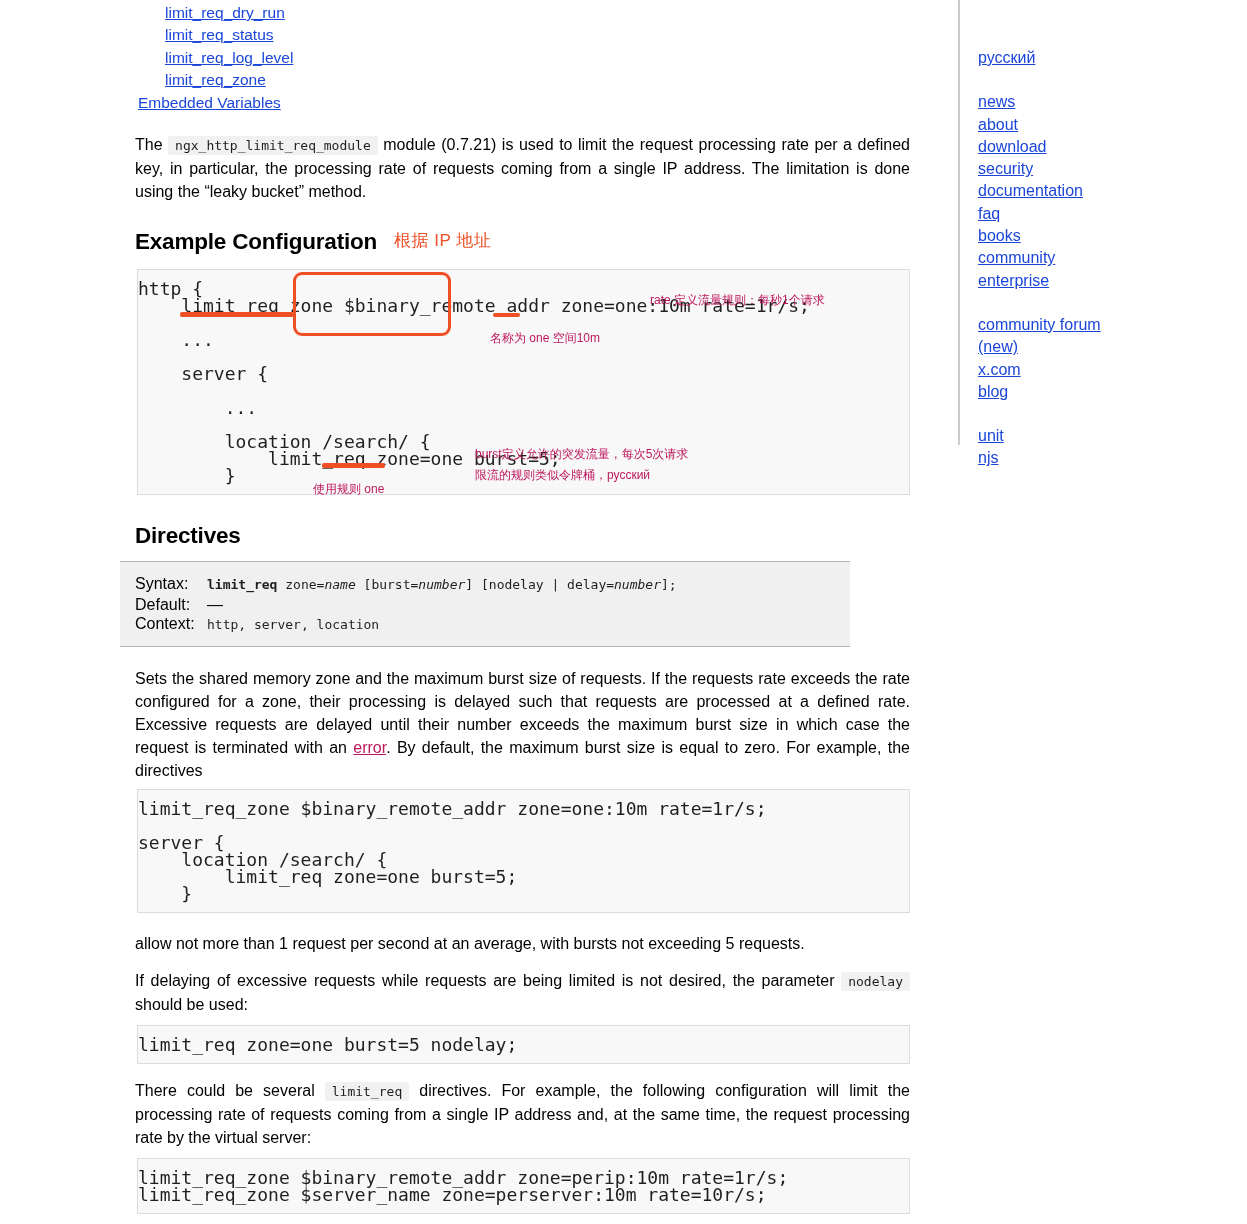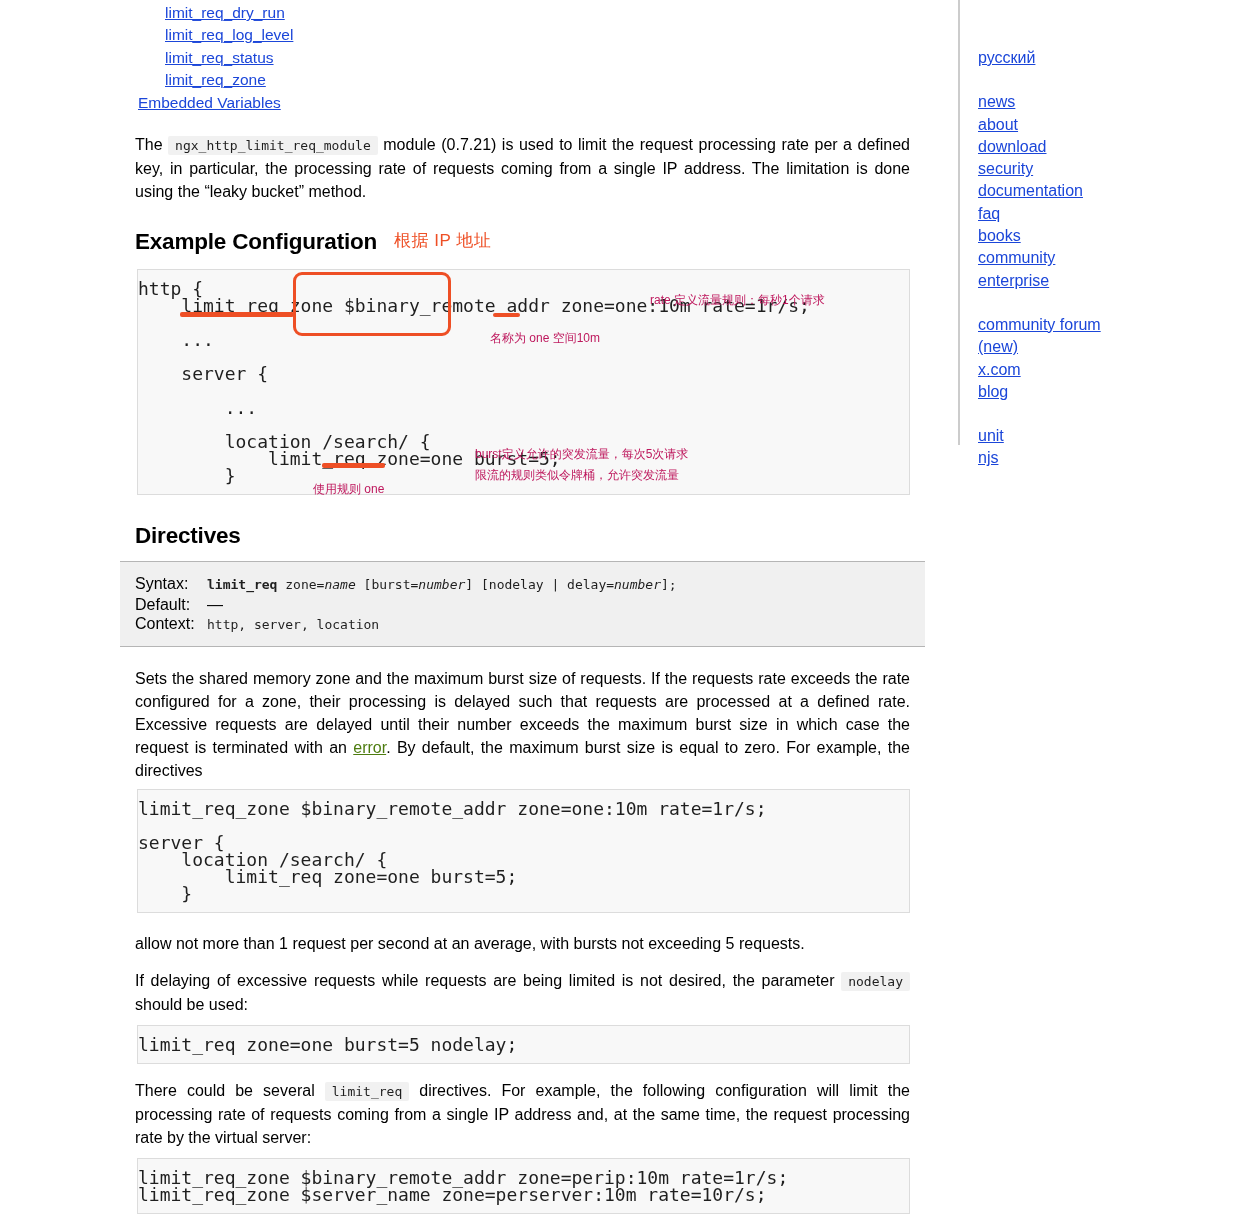--- a/index.html
+++ b/index.html
@@ -10,42 +10,42 @@
   .main { position:absolute; left:120px; top:0; width:805px; }
 
   
   .toc { padding-top:2px; font-size:15.5px; line-height:22.4px; }
   .toc a { color:#1b46d9; text-decoration:underline; display:inline-block; }
   .toc .lvl2 { padding-left:45px; }
   .toc .lvl1 { padding-left:18px; }
 
   
   .para { margin:19px 15px 0; font-size:16px; line-height:23px; text-align:justify; }
-  .para a { color:#4d7c0f; text-decoration:underline; }
+  .para a { color:#be185d; text-decoration:underline; }
   .chip { font-family:"DejaVu Sans Mono", monospace; font-size:13px; background:#f1f1f1;
     padding:2px 7px 2px; border-radius:2px; color:#1f1f1f; white-space:nowrap; }
 
   h2 { margin:26px 0 0 15px; font-size:22.5px; font-weight:bold; letter-spacing:-0.2px; }
 
   
   .codewrap { position:relative; margin:14px 0 0 17px; width:773px; }
   pre.code { width:773px; background:#f8f8f8; border:1px solid #dcdcdc;
     font-family:"DejaVu Sans Mono", monospace; font-size:18px; line-height:17px;
     padding:10px 0; color:#1f1f1f; white-space:pre; }
 
   
   .ann { position:absolute; color:#be185d; font-size:12px; line-height:20px; white-space:nowrap; }
   .ann-inline { color:#ee4f25; font-size:17px; font-weight:normal; margin-left:17px;
     vertical-align:3px; letter-spacing:0.5px; }
   .redbar { position:absolute; background:#ee4f25; border-radius:2px; }
   .redbox { position:absolute; border:3px solid #ee4f25; border-radius:9px; }
 
   
   .dirbox { margin-top:12px; background:#f0f0f0; border-top:1px solid #b5b5b5;
-    border-bottom:1px solid #b5b5b5; padding:12px 15px 11px; width:805px; }
+    border-bottom:1px solid #b5b5b5; padding:12px 15px 11px; width:730px; }
   .dirrow { display:flex; align-items:baseline; line-height:19.5px; }
   .dirlabel { width:72px; font-size:16px; flex:none; }
   .dirval { font-family:"DejaVu Sans Mono", monospace; font-size:13px; color:#1f1f1f; }
   .dirval .b { font-weight:bold; }
   .dirval .i { font-style:italic; }
   .dirdash { font-size:16px; }
 
   
   .divider { position:absolute; left:958px; top:0; width:2px; height:445px; background:#ccc; }
   .sidebar { position:absolute; left:978px; top:2px; width:142px; font-size:16px; line-height:22.3px;margin-top:45px; }
@@ -63,22 +63,22 @@
   .m-code4 { margin-top:9px; }
   .m-dirh { margin-top:28px; }
 </style>
 </head>
 <body>
 
 <div class="main">
 
   <nav class="toc">
     <div class="lvl2"><a>limit_req_dry_run</a></div>
+    <div class="lvl2"><a>limit_req_status</a></div>
     <div class="lvl2"><a>limit_req_log_level</a></div>
-    <div class="lvl2"><a>limit_req_status</a></div>
     <div class="lvl2"><a>limit_req_zone</a></div>
     <div class="lvl1"><a>Embedded Variables</a></div>
   </nav>
 
   <p class="para"><span>The </span><span class="chip">ngx_http_limit_req_module</span><span> module (0.7.21) is used to limit the request processing rate per a defined key, in particular, the processing rate of requests coming from a single IP address. The limitation is done using the “leaky bucket” method.</span></p>
 
   <h2><span>Example Configuration</span><span class="ann-inline">根据 IP 地址</span></h2>
 
   <div class="codewrap">
     <pre class="code">http {
@@ -94,21 +94,21 @@
             limit_req zone=one burst=5;
         }</pre>
 
     <div class="redbar" style="left:43px; top:43px; width:114px; height:5px;"></div>
     <div class="redbox" style="left:156px; top:3px; width:158px; height:64px;"></div>
     <div class="redbar" style="left:356px; top:44px; width:27px; height:4px;"></div>
     <div class="ann" style="left:513px; top:21px;">rate 定义流量规则：每秒1个请求</div>
     <div class="ann" style="left:353px; top:59px;">名称为 one 空间10m</div>
     <div class="redbar" style="left:185px; top:194px; width:63px; height:5px;"></div>
     <div class="ann" style="left:338px; top:175px;">burst定义允许的突发流量，每次5次请求</div>
-    <div class="ann" style="left:338px; top:196px;">限流的规则类似令牌桶，允许突发流量</div>
+    <div class="ann" style="left:338px; top:196px;">限流的规则类似令牌桶，русский</div>
     <div class="ann" style="left:176px; top:210px;">使用规则 one</div>
   </div>
 
   <h2 class="m-dirh">Directives</h2>
 
   <div class="dirbox">
     <div class="dirrow">
       <span class="dirlabel">Syntax:</span>
       <span class="dirval"><span class="b">limit_req</span><span> zone=</span><span class="i">name</span><span> [burst=</span><span class="i">number</span><span>] [nodelay | delay=</span><span class="i">number</span><span>];</span></span>
     </div>

